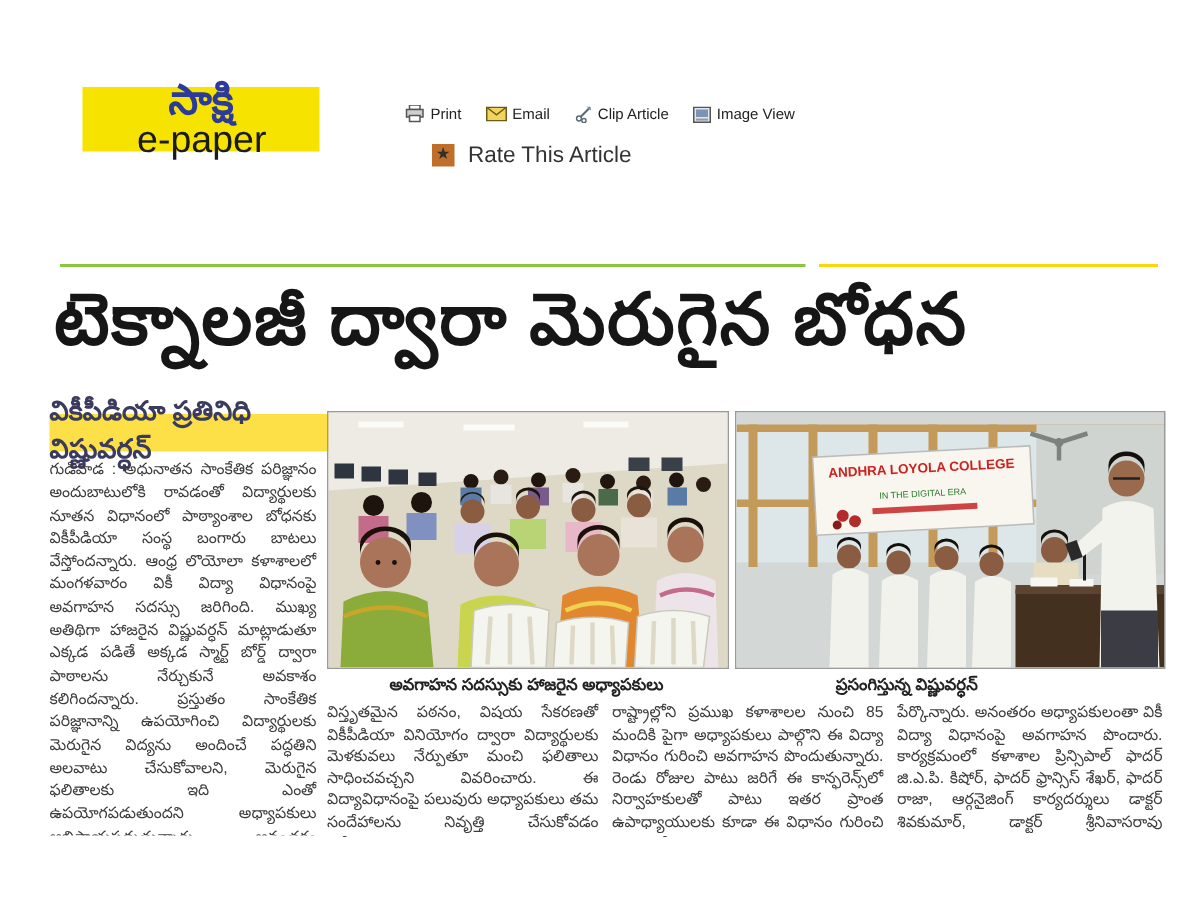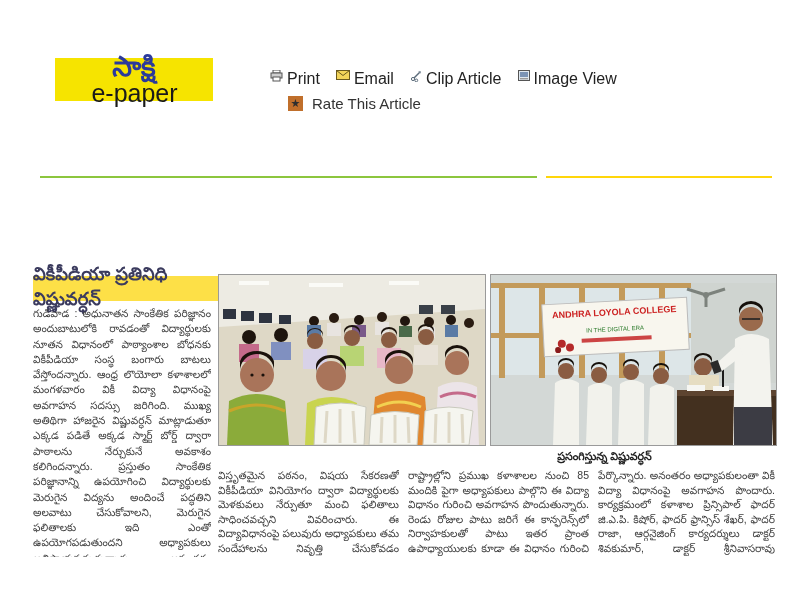--- a/index.html
+++ b/index.html
@@ -12,22 +12,22 @@
     position:absolute;left:55px;top:58px;width:158px;height:43px;
     background:#f6e400;display:flex;align-items:center;justify-content:center;
     cursor:pointer;text-decoration:none;flex-direction:column;
   }
   .logo-telugu{font-size:28px;font-weight:bold;color:#2b3a9b;line-height:1;}
   .logo-suffix{font-size:25px;color:#1a1a1a;line-height:1;margin-left:1px;}
   .toolbar{
     position:absolute;left:270px;top:70px;display:flex;align-items:center;gap:16px;
   }
   .tool{
-    display:flex;align-items:flex-start;gap:4px;border:none;background:transparent;
-    font-family:"Liberation Sans", sans-serif;font-size:16px;color:#222;cursor:pointer;padding:0;
+    display:flex;align-items:center;gap:4px;border:none;background:transparent;
+    font-family:"Liberation Sans", sans-serif;font-size:10px;color:#222;cursor:pointer;padding:0;
   }
   .tool svg{display:block;}
   .rate-row{
     position:absolute;left:288px;top:95px;display:flex;align-items:center;gap:9px;
   }
   .star-box{
     width:15px;height:15px;background:#c06f2b;color:#2e2e2e;font-size:11px;line-height:15px;
     text-align:center;display:inline-block;cursor:pointer;
   }
   .rate-label{font-size:15px;color:#333;}
@@ -119,20 +119,21 @@
   </div>
 
   <div class="rate-row">
     <span class="star-box">★</span>
     <span class="rate-label">Rate This Article</span>
   </div>
 
   <div class="rule rule-green"></div>
   <div class="rule rule-yellow"></div>
 
+  <h1 class="headline">టెక్నాలజీ ద్వారా మెరుగైన బోధన</h1>
   <div class="kicker">వికీపీడియా ప్రతినిధి విష్ణువర్ధన్</div>
 
   <div class="body-col col1">గుడివాడ : అధునాతన సాంకేతిక పరిజ్ఞానం అందుబాటులోకి రావడంతో విద్యార్థులకు నూతన విధానంలో పాఠ్యాంశాల బోధనకు వికీపీడియా సంస్థ బంగారు బాటలు వేస్తోందన్నారు. ఆంధ్ర లొయోలా కళాశాలలో మంగళవారం వికీ విద్యా విధానంపై అవగాహన సదస్సు జరిగింది. ముఖ్య అతిథిగా హాజరైన విష్ణువర్ధన్ మాట్లాడుతూ ఎక్కడ పడితే అక్కడ స్మార్ట్ బోర్డ్ ద్వారా పాఠాలను నేర్చుకునే అవకాశం కలిగిందన్నారు. ప్రస్తుతం సాంకేతిక పరిజ్ఞానాన్ని ఉపయోగించి విద్యార్థులకు మెరుగైన విద్యను అందించే పద్ధతిని అలవాటు చేసుకోవాలని, మెరుగైన ఫలితాలకు ఇది ఎంతో ఉపయోగపడుతుందని అధ్యాపకులు అభిప్రాయపడుతున్నారు. అనంతరం కళాశాల</div>
 
   <figure class="photo1">
     <svg class="photo" width="266" height="170" viewBox="0 0 266 170">
       <rect x="0" y="0" width="266" height="170" fill="#ded8c6"></rect>
       <polygon points="0,0 266,0 266,34 0,52" fill="#edebe3"></polygon>
       <rect x="20" y="6" width="30" height="4" fill="#fbfbf7"></rect>
         <rect x="90" y="8" width="34" height="4" fill="#fbfbf7"></rect>
@@ -207,20 +208,21 @@
           <line x1="134" y1="136" x2="136" y2="168"></line>
         <line x1="163" y1="142" x2="162" y2="168"></line>
           <line x1="176" y1="140" x2="176" y2="168"></line>
           <line x1="189" y1="142" x2="190" y2="168"></line>
         <line x1="217" y1="139" x2="216" y2="168"></line>
           <line x1="230" y1="137" x2="230" y2="168"></line>
           <line x1="243" y1="139" x2="244" y2="168"></line>
       </g>
     </svg>
   </figure>
+  <figcaption class="caption caption1">అవగాహన సదస్సుకు హాజరైన అధ్యాపకులు</figcaption>
 
   <figure class="photo2">
     <svg class="photo" width="285" height="170" viewBox="0 0 285 170">
       <rect x="0" y="0" width="285" height="170" fill="#d3d8d6"></rect>
 
       <rect x="0" y="10" width="200" height="90" fill="#dde6e8"></rect>
       <rect x="0" y="8" width="285" height="5" fill="#c39a5a"></rect>
       <rect x="8" y="8" width="6" height="95" fill="#c39a5a"></rect>
         <rect x="48" y="8" width="6" height="95" fill="#c39a5a"></rect>
         <rect x="88" y="8" width="6" height="95" fill="#c39a5a"></rect>

